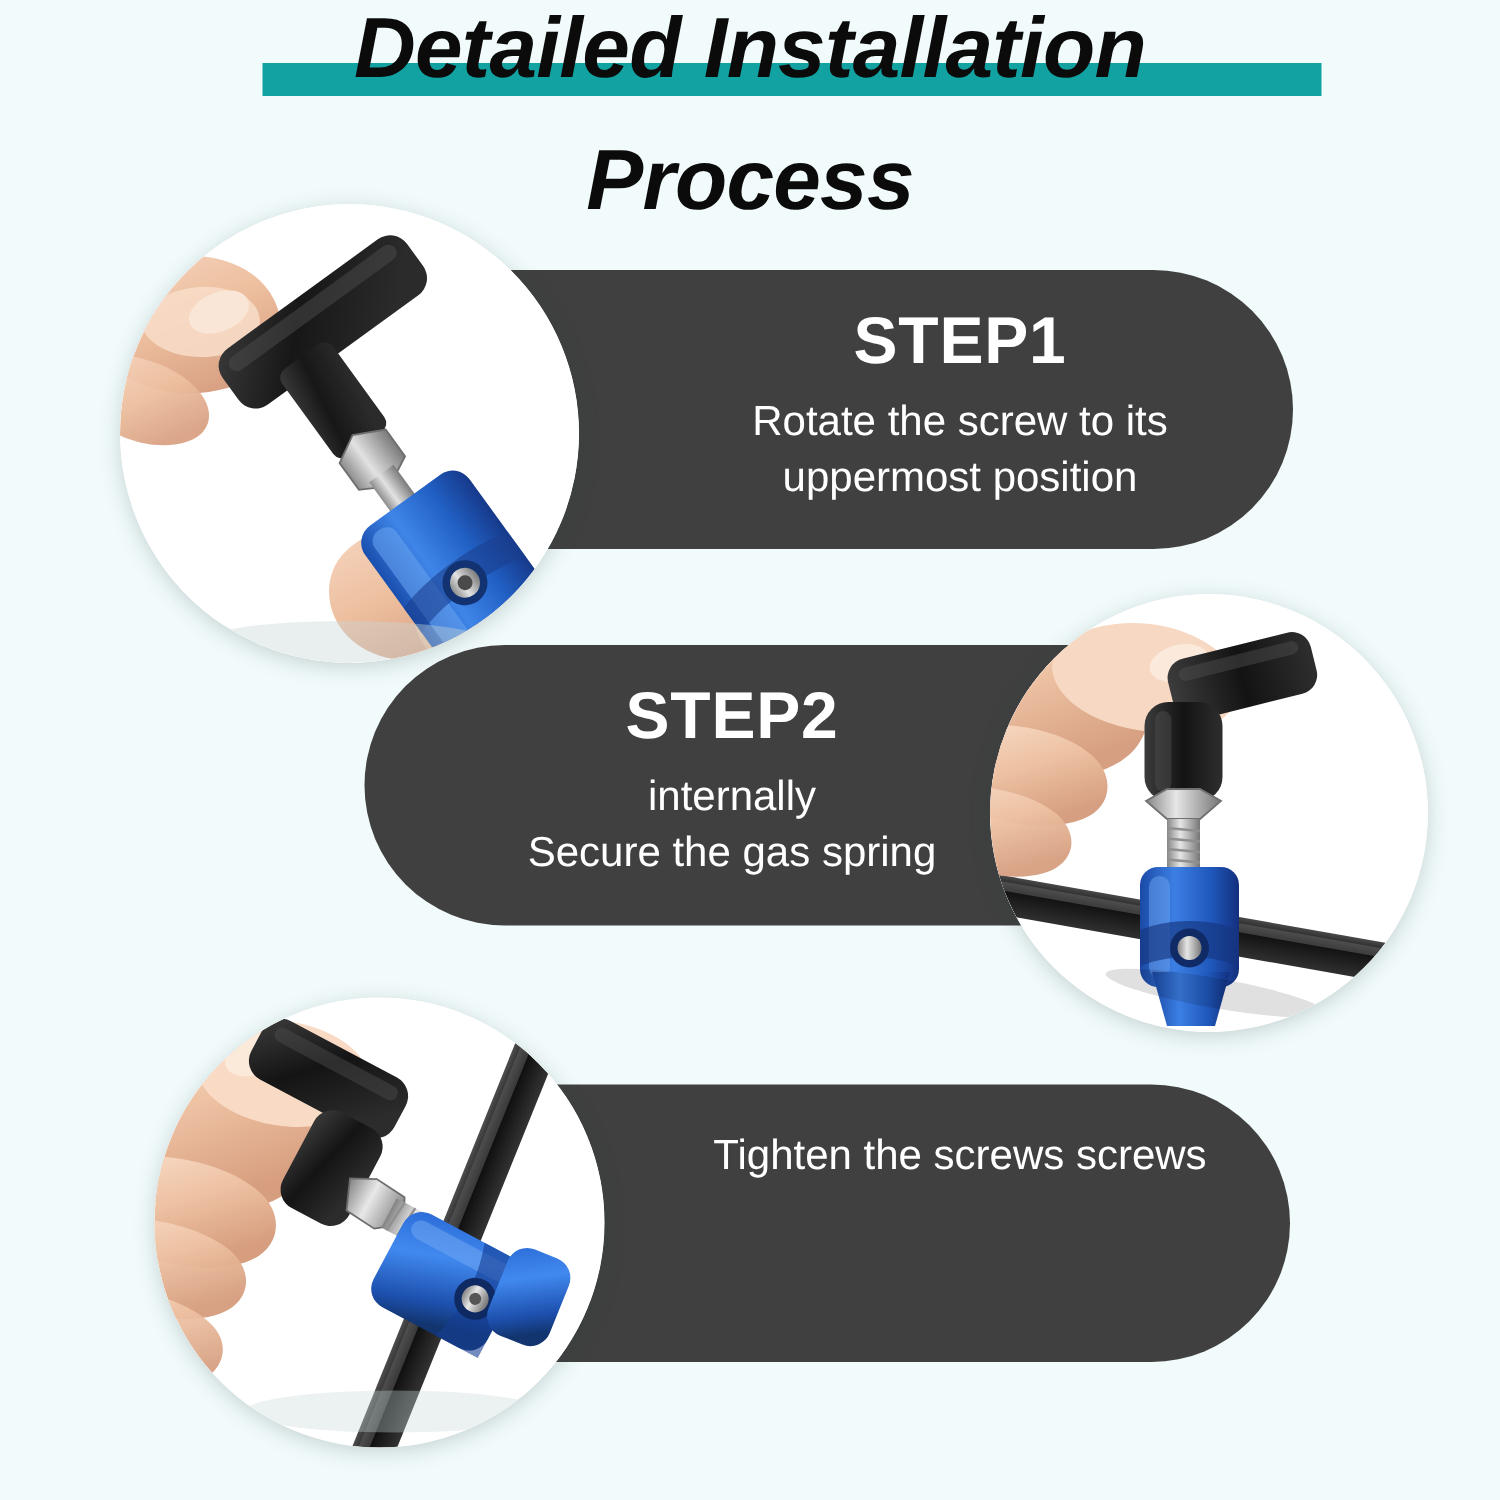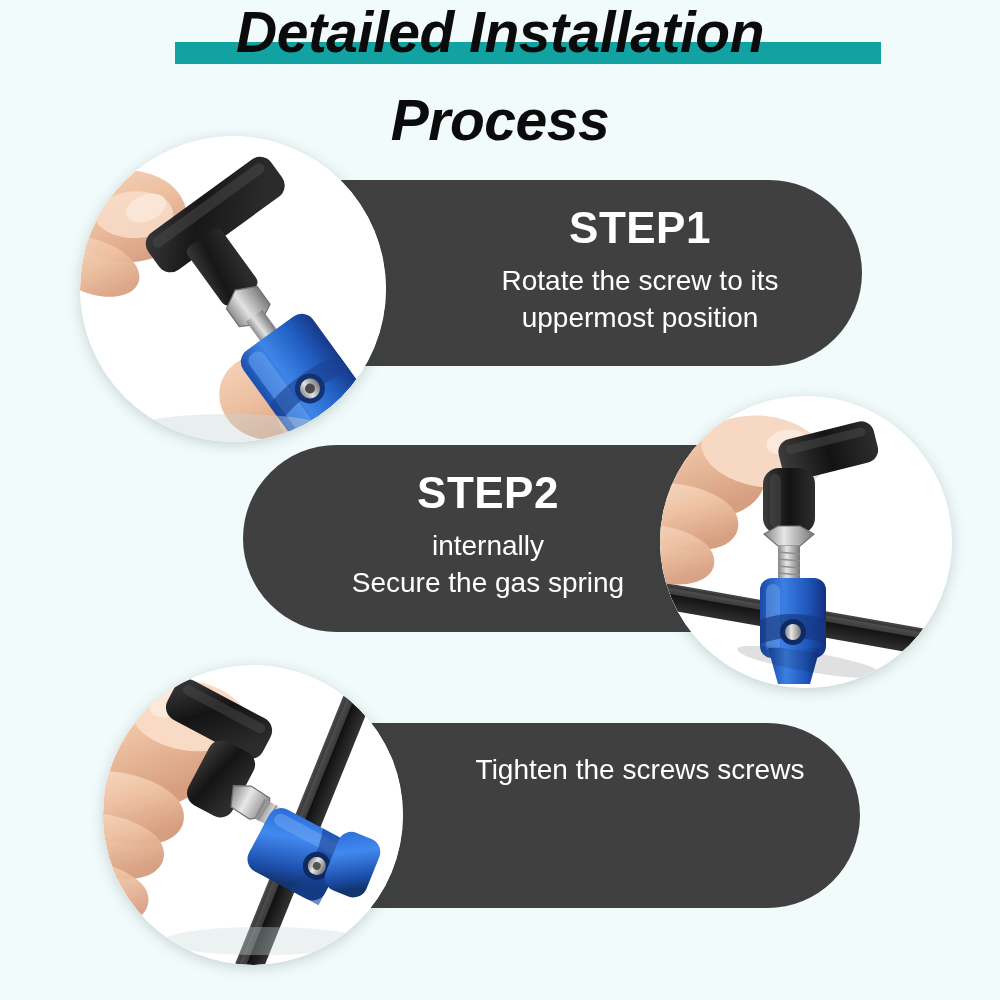--- a/index.html
+++ b/index.html
@@ -27,21 +27,21 @@
   .title-line-2 { top:62px; font-size:57px; line-height:60px;margin-top:28px; }
 
   
   .pill {
     position:absolute;
     background:#404040;
     color:#ffffff;
     text-align:center;
   }
   .pill-1 { left:300px; top:180px;  width:562px; height:186px; border-radius:0 93px 93px 0; }
-  .pill-2 { left:243px; top:445px;  width:502px; height:187px; border-radius:94px 0 0 94px; }
+  .pill-2 { left:243px; top:430px;  width:502px; height:187px; border-radius:94px 0 0 94px; }
   .pill-3 { left:300px; top:723px;  width:560px; height:185px; border-radius:0 93px 93px 0; }
 
   .pill-inner { position:absolute; }
   .p1-inner { left:130px; top:22px; width:420px; }
   .p2-inner { left:35px;  top:22px; width:420px; }
   .p3-inner { left:130px; top:20px; width:420px; }
 
   .step-label {
     font-size:44px; font-weight:bold; line-height:52px;
     letter-spacing:0.5px; text-align:center;

